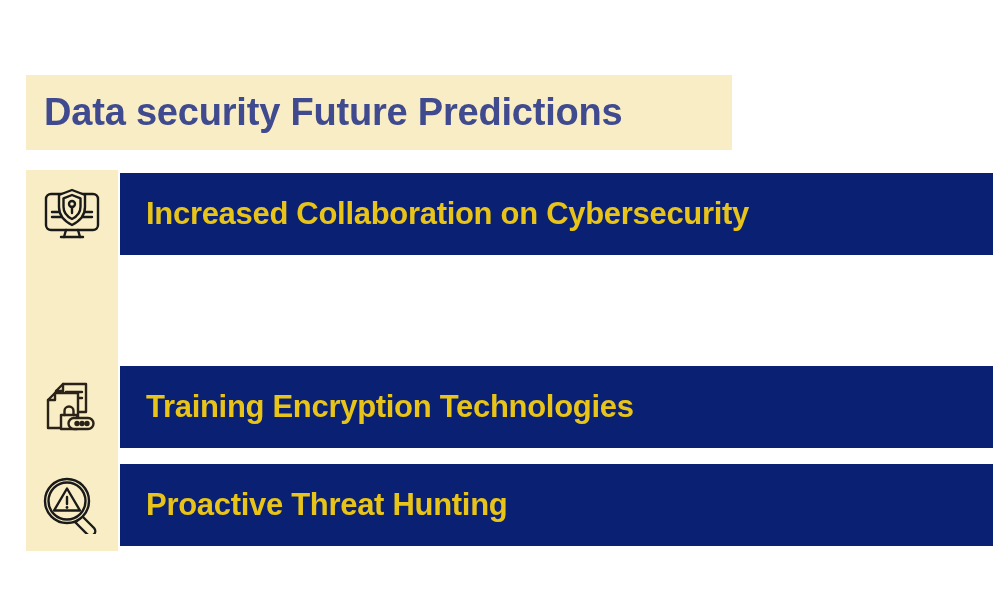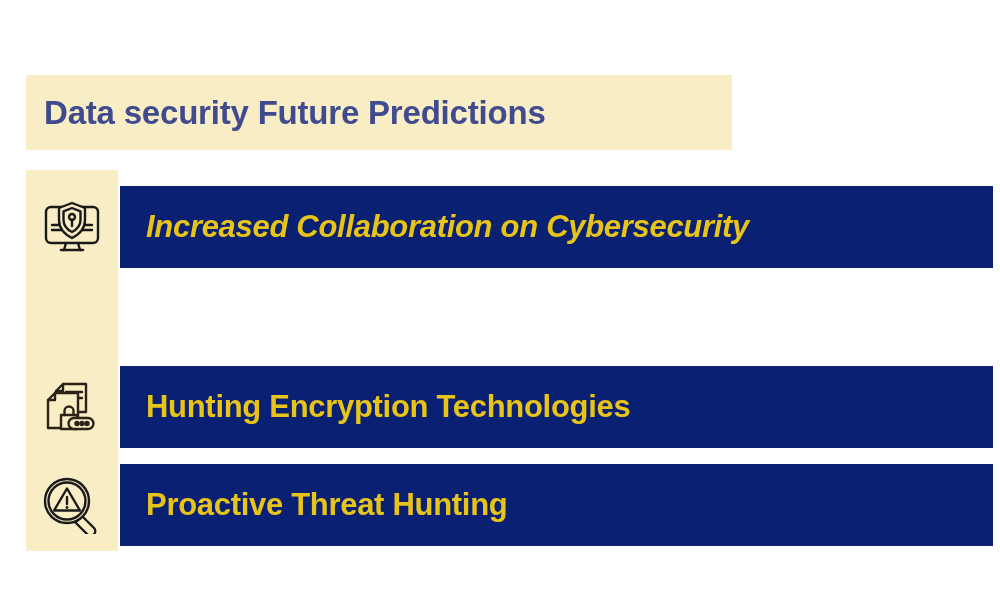--- a/index.html
+++ b/index.html
@@ -26,21 +26,21 @@
     left: 26px;
     top: 75px;
     width: 706px;
     height: 75px;
     background: #F8EDC4;
     display: flex;
     align-items: center;
   }
   .title-text {
     padding-left: 18px;
-    font-size: 33px;
+    font-size: 38px;
     font-weight: bold;
     color: #3F4A8F;
     letter-spacing: -0.2px;
     white-space: nowrap;
   }
 
   
   .icon-rail {
     position: absolute;
     left: 26px;
@@ -57,21 +57,21 @@
     top: 170px;
     width: 1000px;
     height: 381px;
   }
   .row {
     position: absolute;
     left: 0;
     width: 1000px;
     height: 82px;
   }
-  .row-0 { top: 16px; font-style: italic; }
+  .row-0 { top: 3px; }
   .row-1 { top: 98px; }
   .row-2 { top: 196px; }
   .row-3 { top: 294px; padding-left: 38px; }
 
   .row-icon {
     position: absolute;
     left: 26px;
     top: 0;
     width: 92px;
     height: 82px;
@@ -156,21 +156,21 @@
 
           <path d="M23.5 37 v-4 a4.5 4.5 0 0 1 9 0 v4"></path>
 
           <path d="M33 40 h14 a5.5 5.5 0 0 1 0 11 h-14 a5.5 5.5 0 0 1 0 -11 z" fill="#F8EDC4"></path>
           <circle cx="36" cy="45.5" r="1.5" fill="#2B2218"></circle>
           <circle cx="41" cy="45.5" r="1.5" fill="#2B2218"></circle>
           <circle cx="46" cy="45.5" r="1.5" fill="#2B2218"></circle>
         </svg>
       </div>
       <div class="row-bar">
-        <div class="row-label">Hunting Encryption Technologies</div>
+        <div class="row-label">Training Encryption Technologies</div>
       </div>
     </div>
 
     <div class="row row-3">
       <div class="row-icon">
         <svg width="60" height="58" viewBox="0 0 60 58" fill="none" stroke="#1A1A1A" stroke-width="2.4" stroke-linecap="round" stroke-linejoin="round">
 
           <path d="M40 40 l12 12 a4.6 4.6 0 0 1 -6.5 6.5 l-12 -12 z" fill="#F8EDC4"></path>
 
           <circle cx="25" cy="25" r="22" fill="#F8EDC4"></circle>

